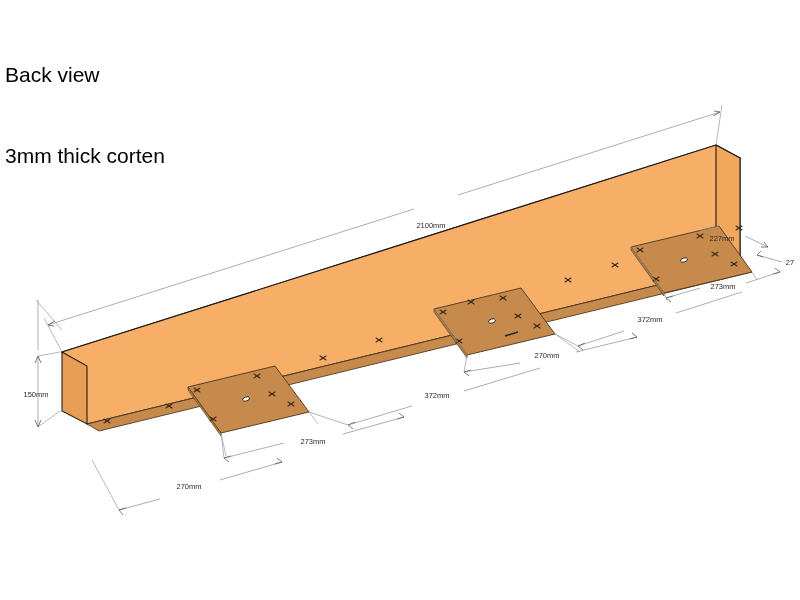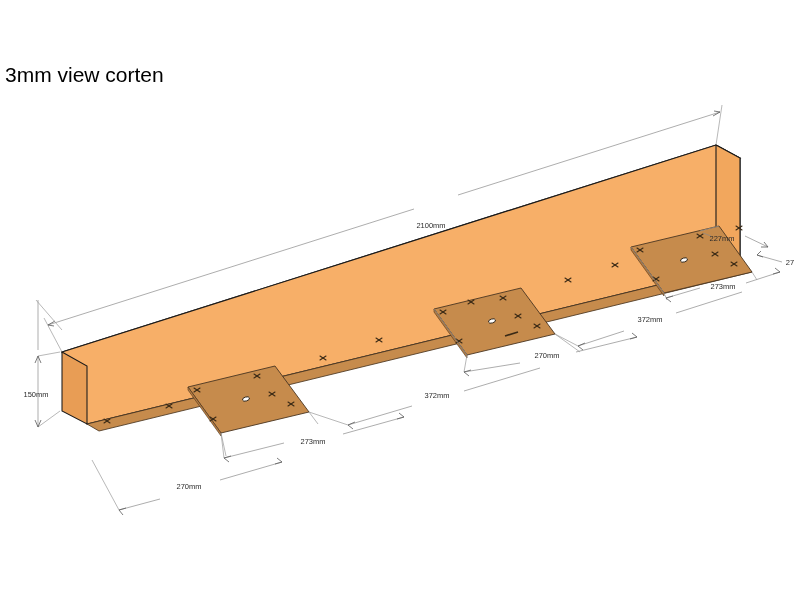--- a/index.html
+++ b/index.html
@@ -67,21 +67,22 @@
     stroke: #3a2a16;
     stroke-width: 1.6;
     fill: none;
     stroke-linecap: butt;
   }
 </style>
 </head>
 <body>
 
 <div id="title-block">
-  <div>3mm view corten</div>
+  <div>Back view</div>
+  <div>3mm thick corten</div>
 </div>
 
 <svg id="drawing-canvas" viewBox="0 0 800 600">
 
   <g>
 
     <polygon points="62,352 716,145 740,158 87,366" fill="#ffffff" stroke="#1a1a1a" stroke-width="1.1" stroke-linejoin="miter"></polygon>
 
     <polygon points="62,352 716,145 740,158 740,265 87,424" fill="#f7af68" stroke="#1a1a1a" stroke-width="1.15" stroke-linejoin="miter"></polygon>
 

